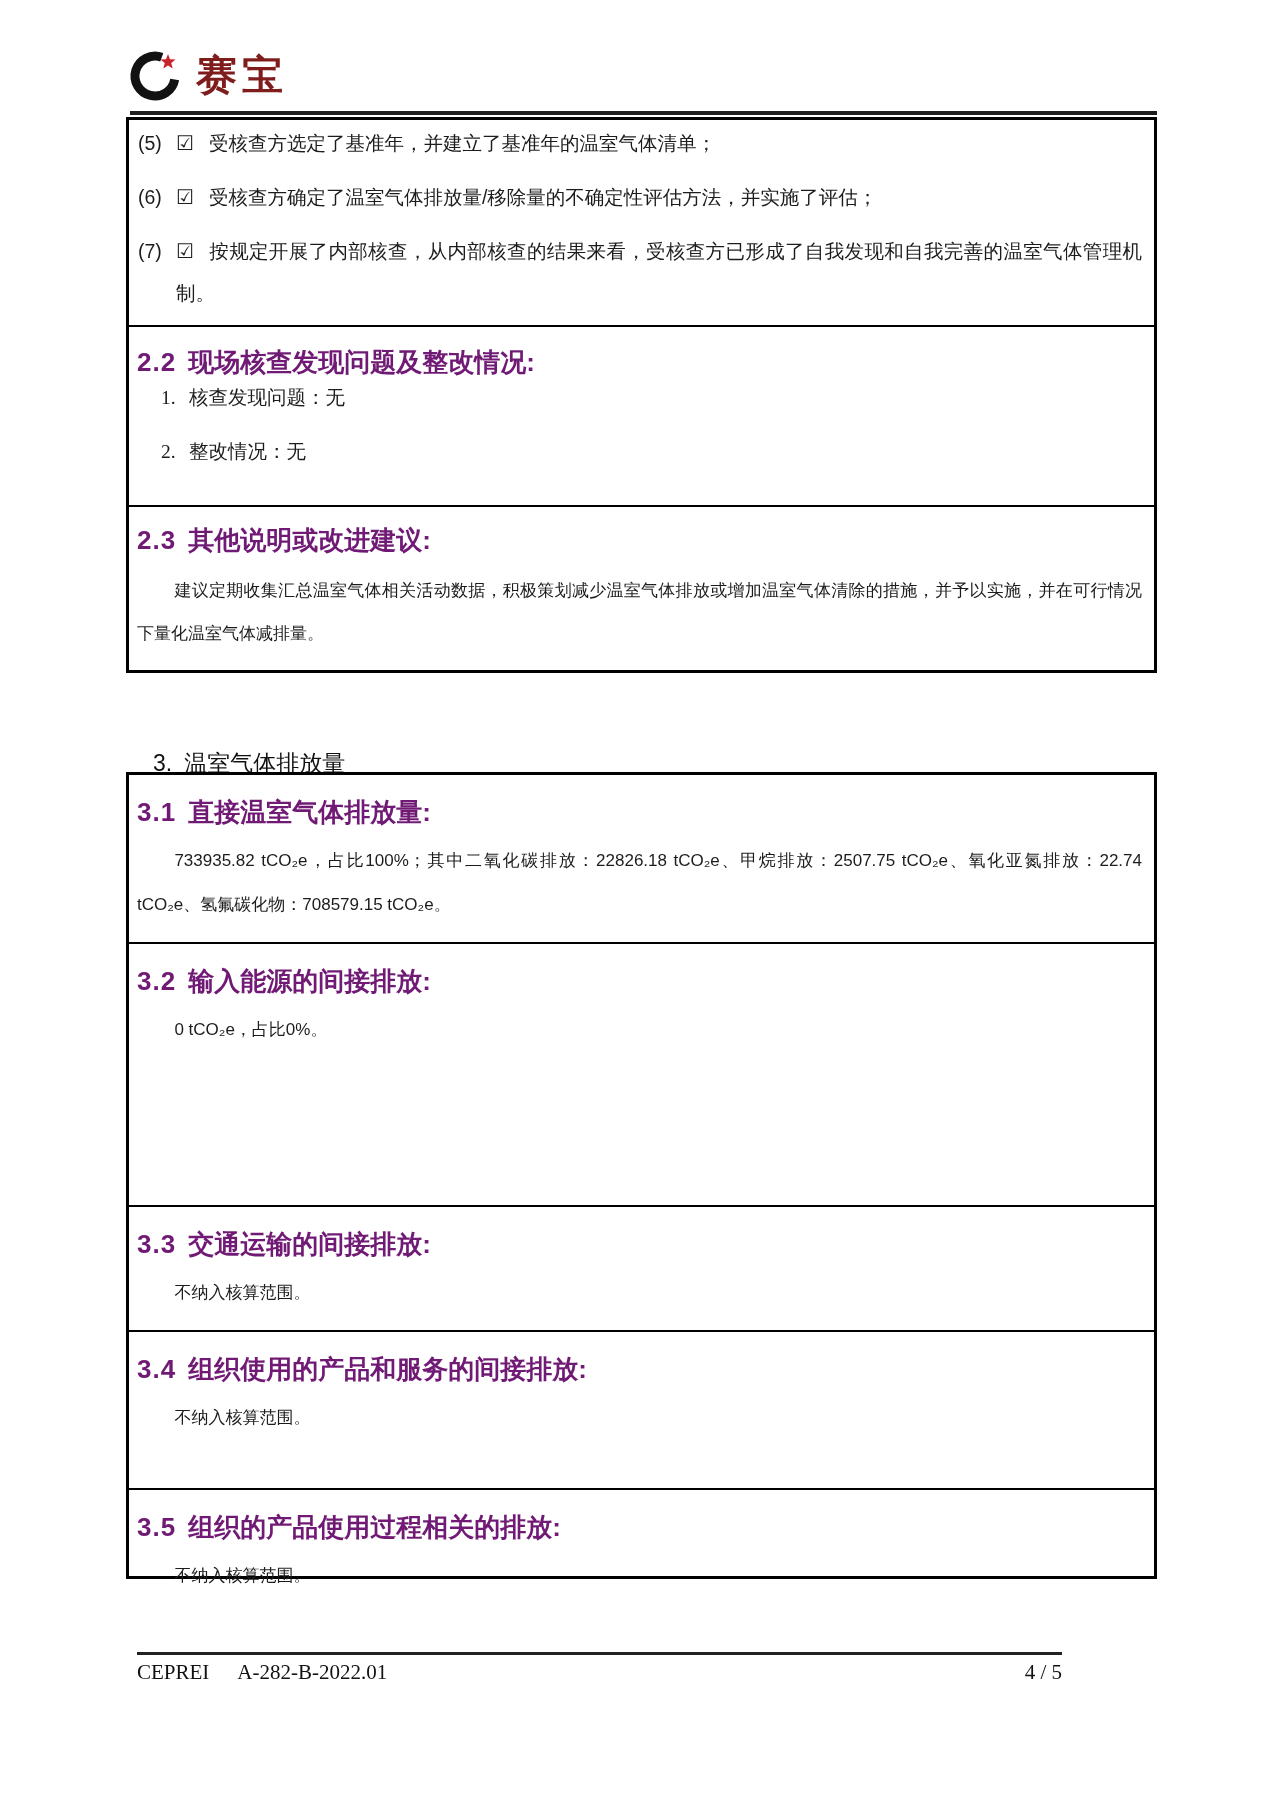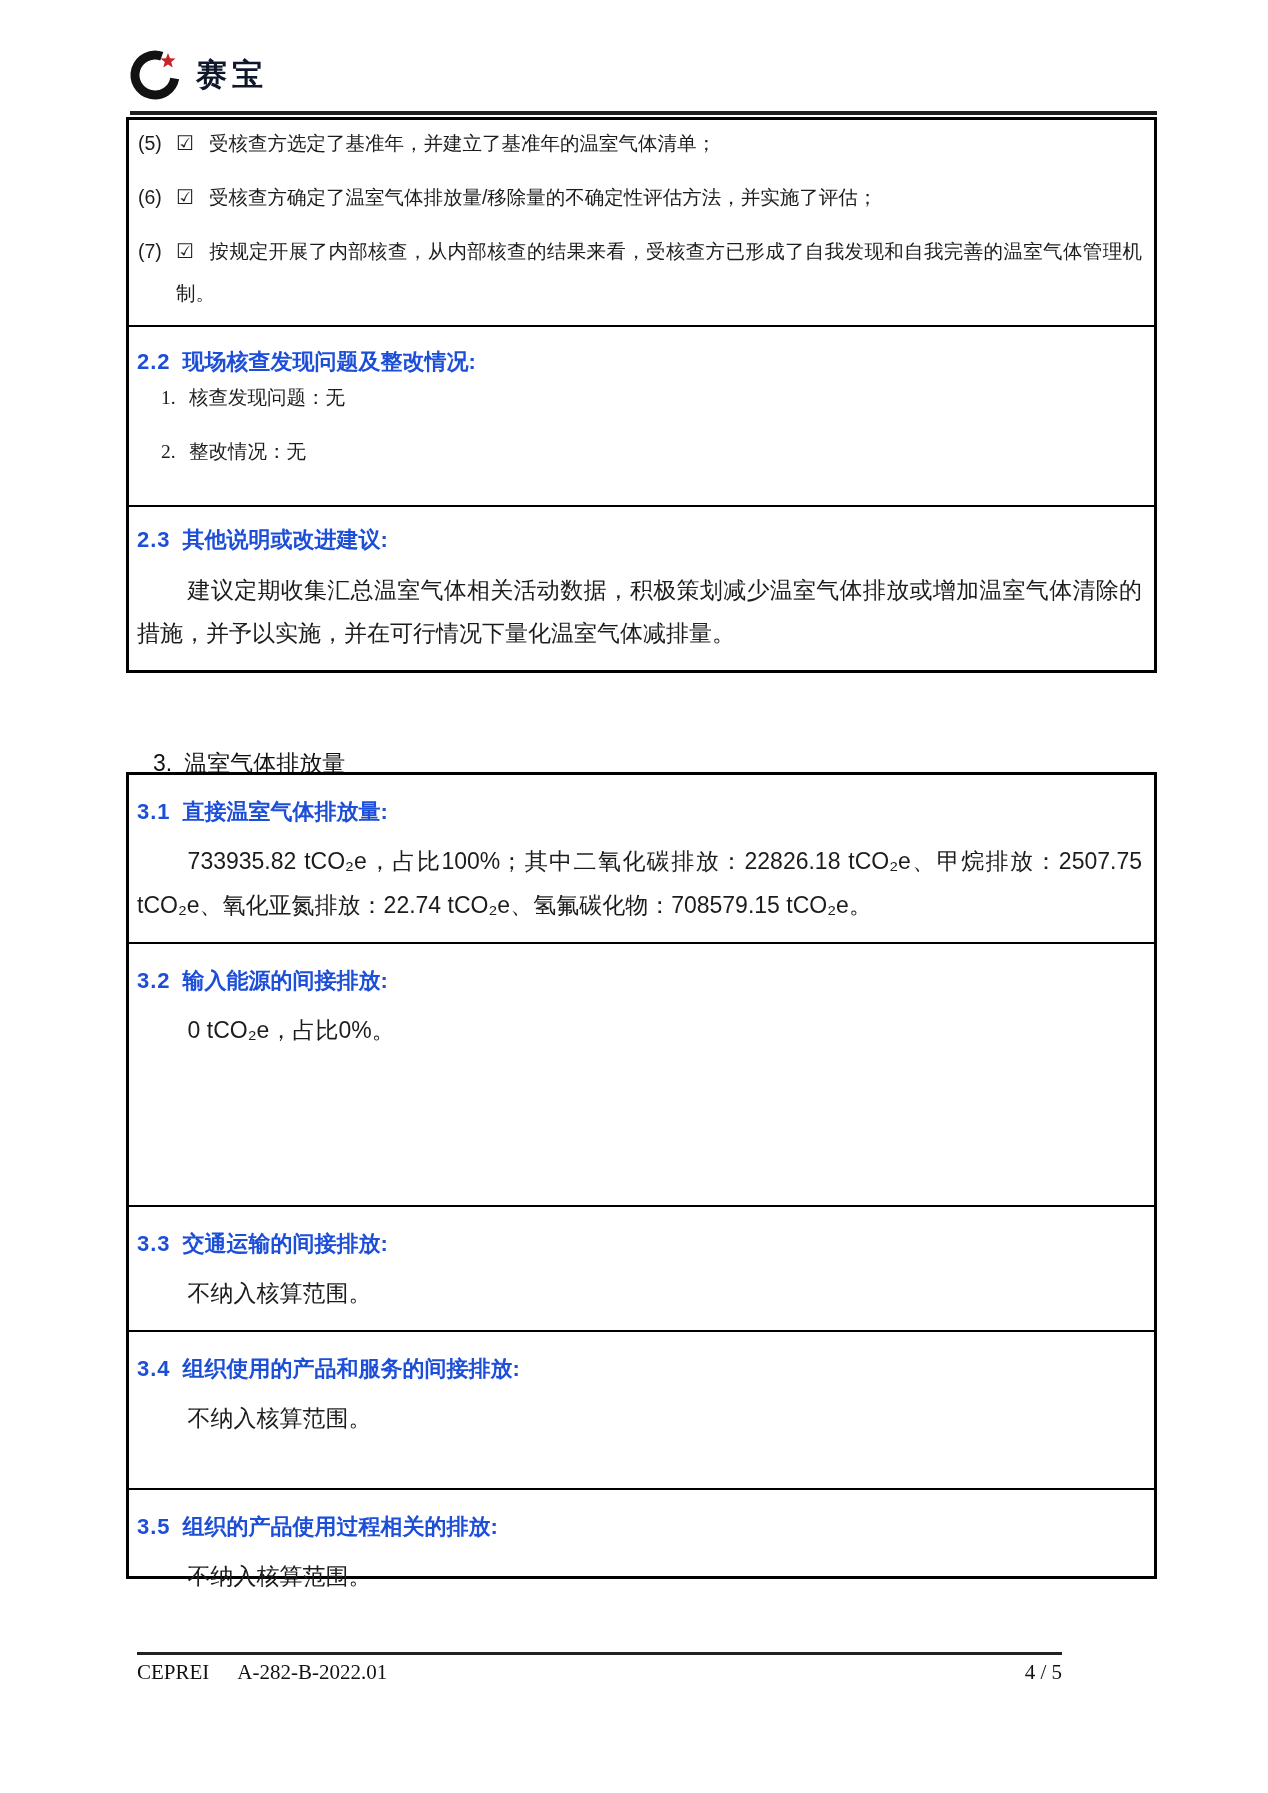--- a/index.html
+++ b/index.html
@@ -6,21 +6,21 @@
   .page{
     position:relative;
     width:1268px;height:1793px;
     margin:0 auto;
     background:#ffffff;
     font-family:"Liberation Sans","DejaVu Sans",sans-serif;
     color:#1c1c1c;
   }
   
   .logo-row{position:absolute;left:128px;top:48px;display:flex;align-items:center;gap:14px;}
-  .brand-name{font-size:31px;font-weight:bold;color:#0f172a;letter-spacing:5px;}
+  .brand-name{font-size:41px;font-weight:bold;color:#7f1d1d;letter-spacing:5px;}
   .header-rule{position:absolute;left:130px;top:111px;width:1027px;height:4px;background:#1d1d1d;}
 
   
   .tbox{position:absolute;left:126px;width:1031px;border:3px solid #000;box-sizing:border-box;background:#fff;}
   .boxA{top:117px;height:556px;}
   .boxB{top:772px;height:807px;}
   .trow{box-sizing:border-box;overflow:hidden;padding:0 12px 0 8px;}
   .trow + .trow{border-top:2px solid #000;}
 
   
@@ -40,32 +40,32 @@
     position:relative;
     padding-left:39px;
     font-size:19.5px;line-height:42px;
     margin-bottom:12px;
     text-align:justify;
   }
   .chk-num{position:absolute;left:1px;top:0;}
   .chk-box{margin-right:15px;font-size:20px;}
 
   
-  .sec-heading{font-size:22px;font-weight:bold;line-height:30px;color:#1d4ed8;}
+  .sec-heading{font-size:26px;font-weight:bold;line-height:30px;color:#701a75;}
   .sec-num{margin-right:12px;letter-spacing:1px;}
 
   
   .sub-item{margin:0 0 12px 24px;font-size:19.5px;line-height:42px;font-family:Liberation Serif, serif;}
   .sub-item:first-of-type{margin-top:24px;}
   .sub-num{display:inline-block;width:28px;}
 
   
   .body-p{
     margin:14px 0 0 0;
-    font-size:23px;line-height:43px;
+    font-size:17px;line-height:43px;
     text-align:justify;text-indent:2.2em;
   }
   .bodyB{line-height:44px;margin-top:12px;}
 
   
   .sec3-heading{position:absolute;left:153px;top:748px;font-size:23px;color:#111;}
   .sec3-heading .h-num{margin-right:12px;}
 
   
   .footer-rule{position:absolute;left:137px;top:1652px;width:925px;height:3px;background:#222;}

